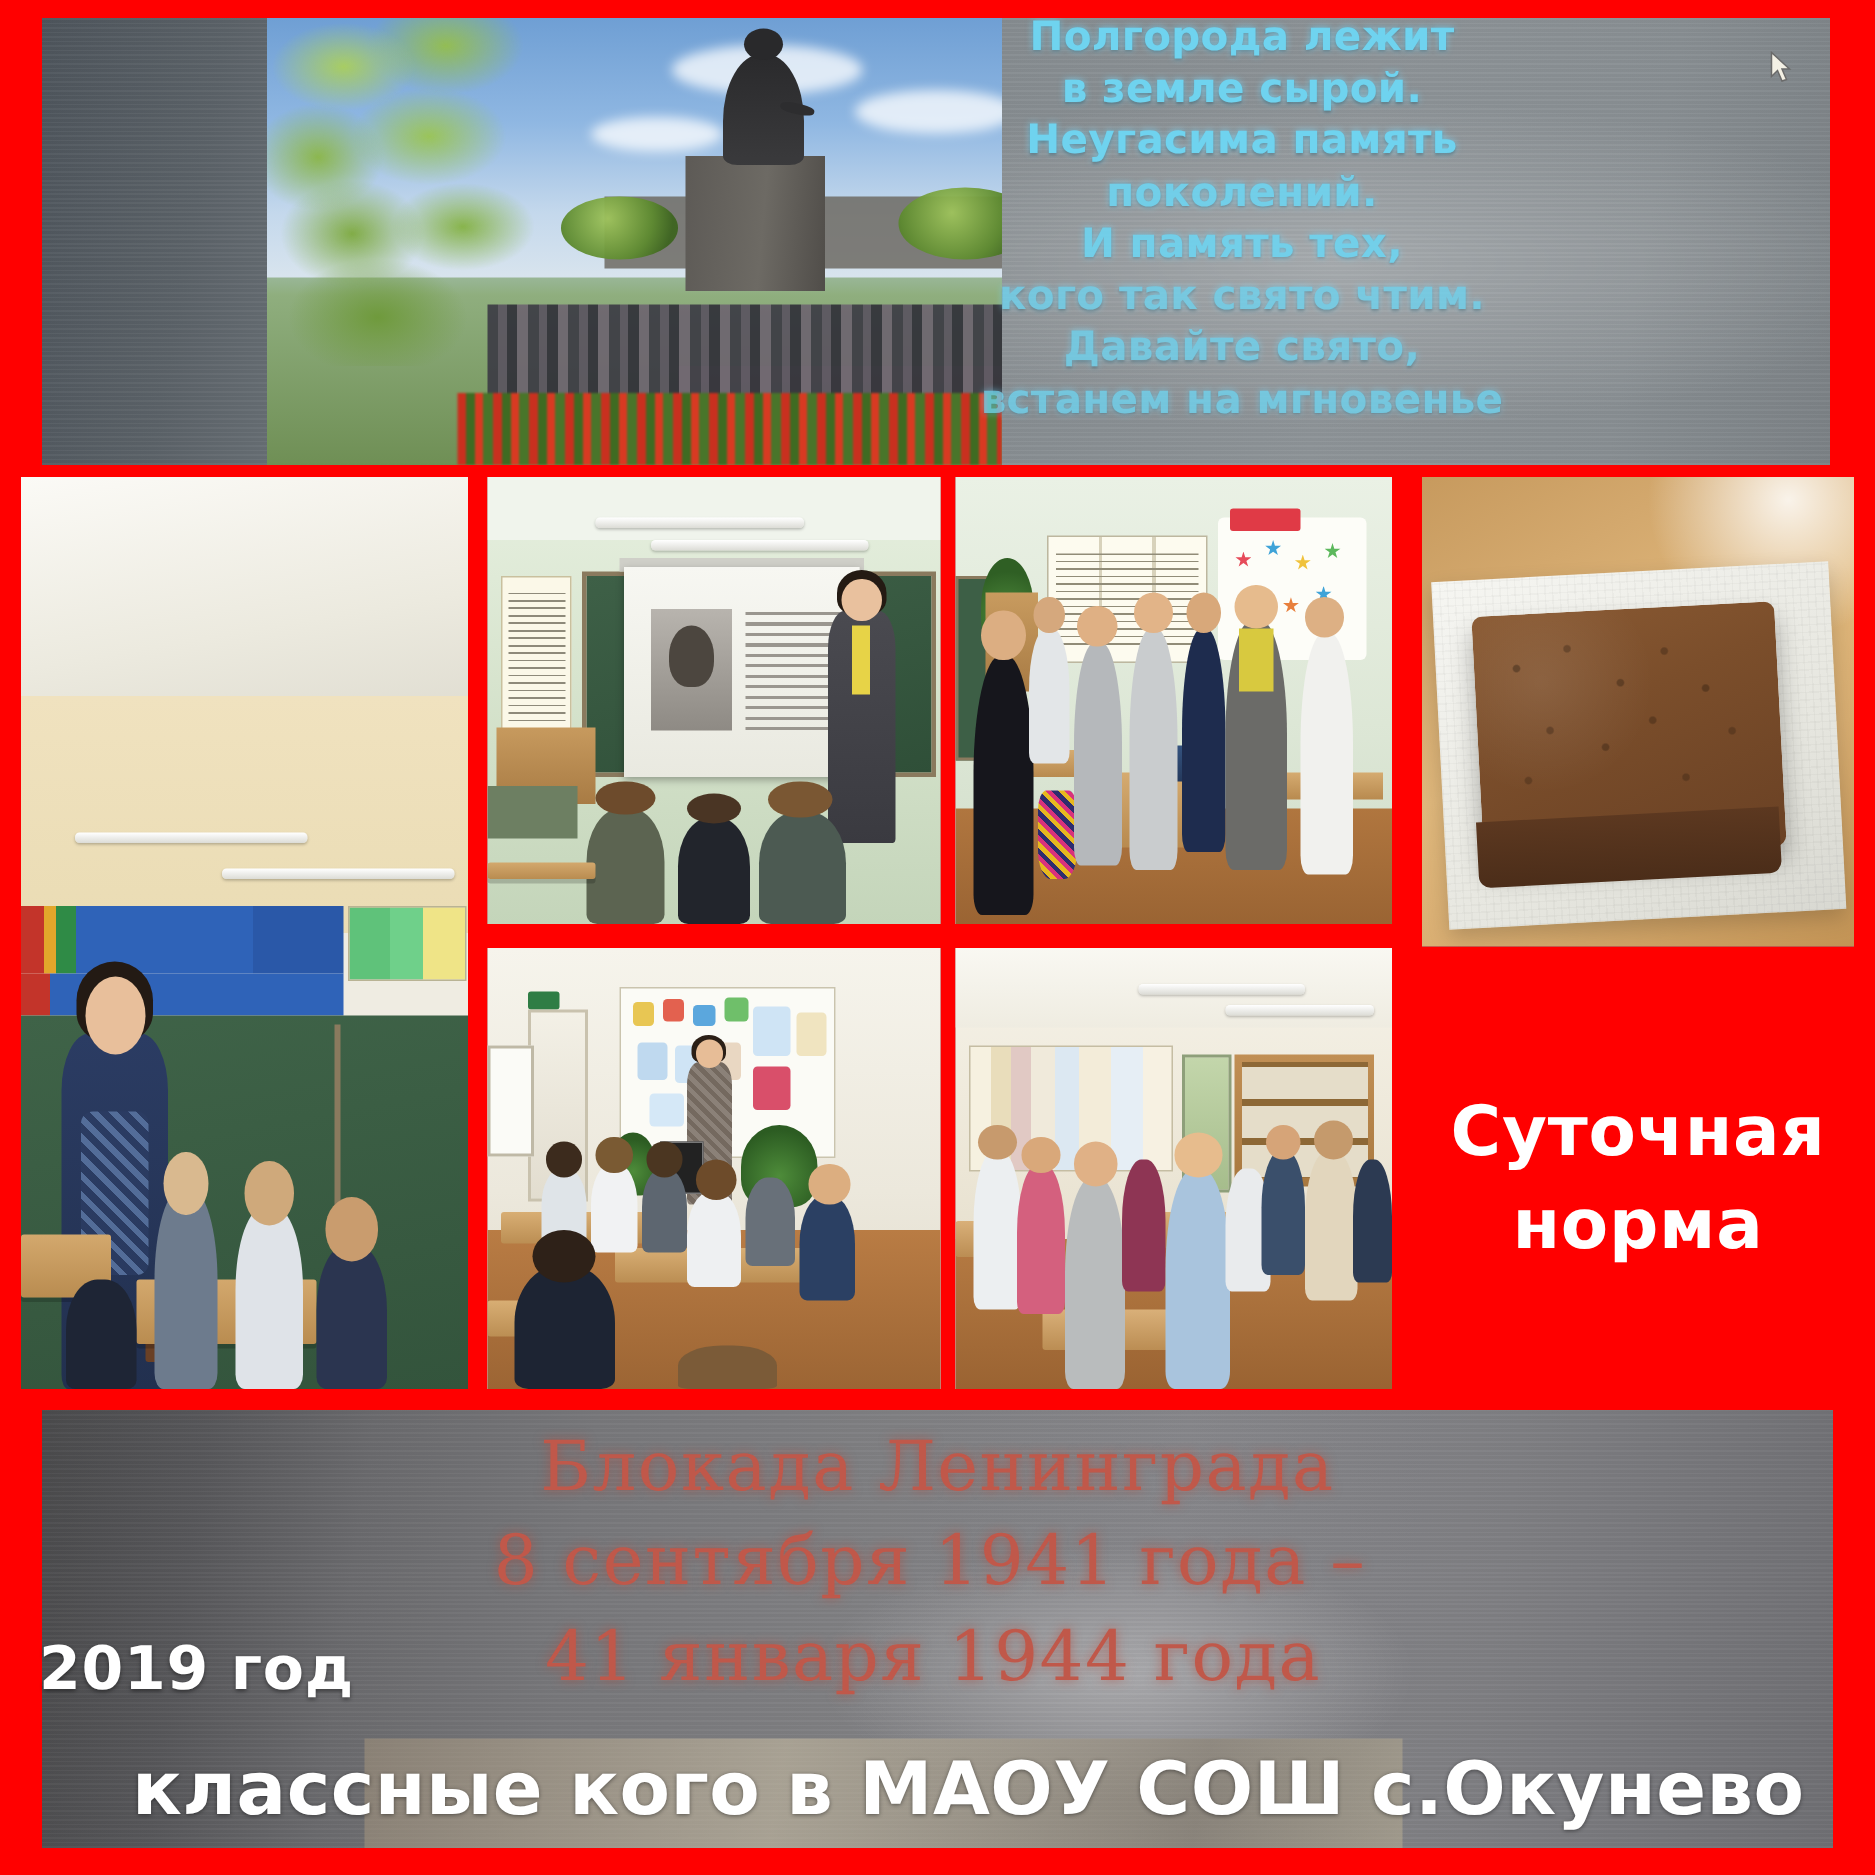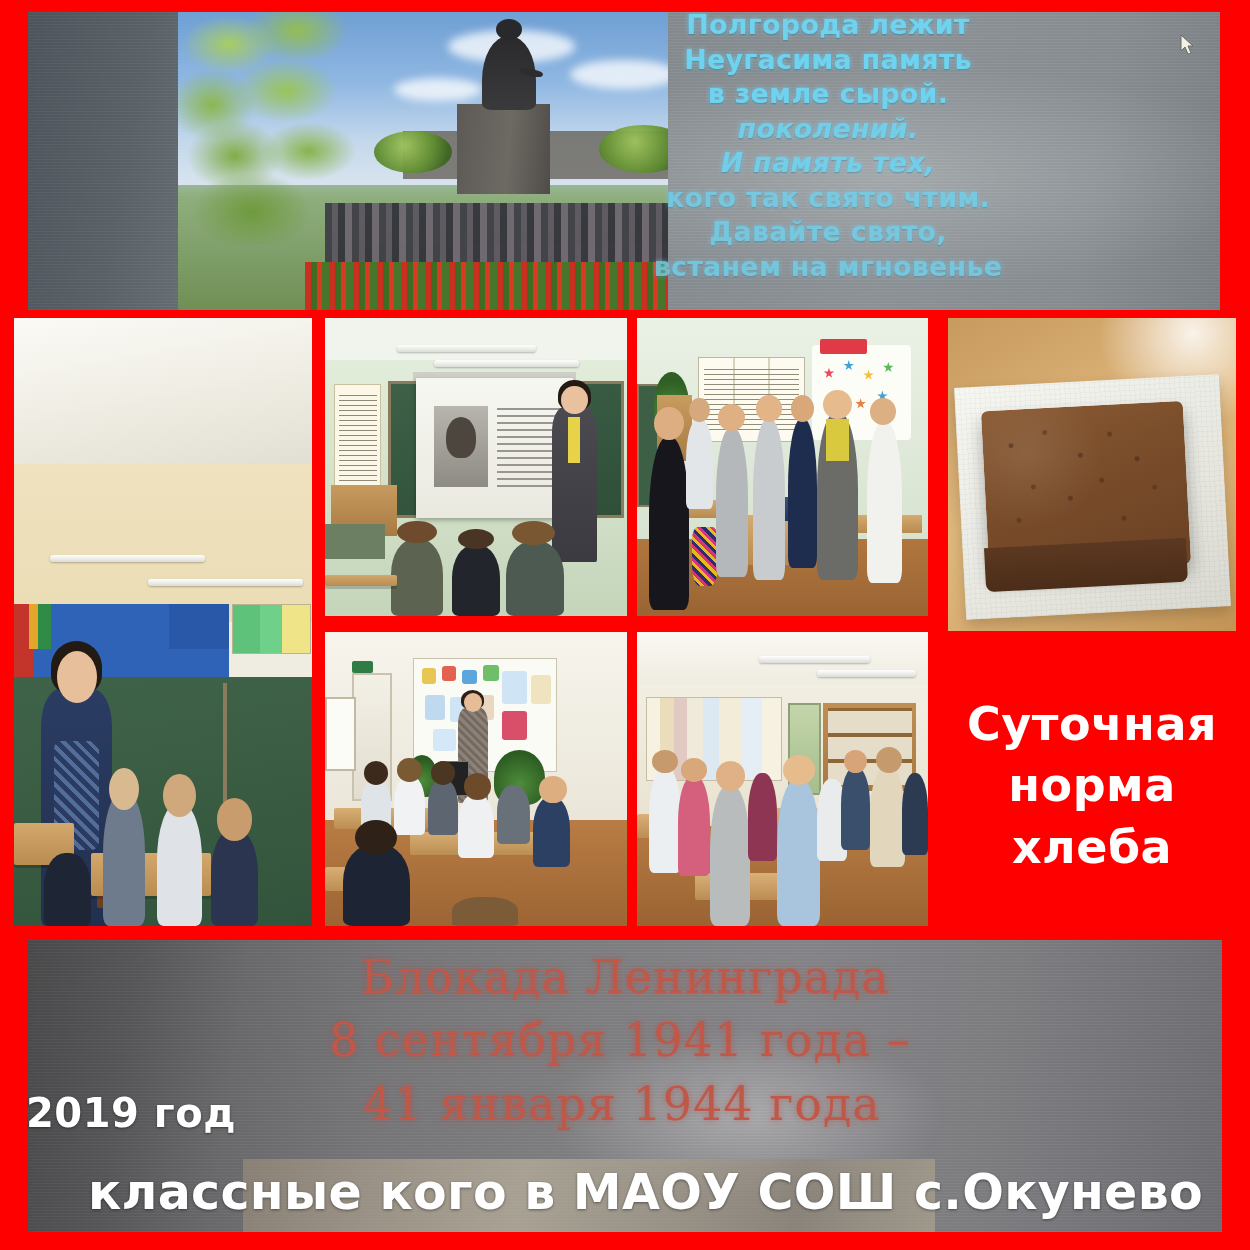--- a/index.html
+++ b/index.html
@@ -72,21 +72,21 @@
     text-align:center;
     font-family:"DejaVu Sans", sans-serif;
     font-weight:700;
     font-size:27px;
     line-height:1.28;
     color:#6fd3ef;
     text-shadow:0 0 5px rgba(120,220,255,.75),0 1px 2px rgba(0,0,0,.35);
     letter-spacing:.2px;
   }
   .poem .ln{display:block;}
-  .poem .ln.dim{opacity:.92;font-style:italic;}
+  .poem .ln.dim{opacity:.92;}
   .poem .ln.dimmer{opacity:.80;}
 
   #mouse-cursor{position:absolute;left:1152px;top:22px;width:16px;height:22px;}
 
   
   #photo-teacher-board{left:14px;top:318px;width:298px;height:608px;}
   #photo-presentation {left:325px;top:318px;width:302px;height:298px;}
   #photo-students-line{left:637px;top:318px;width:291px;height:298px;}
   #photo-bread        {left:948px;top:318px;width:288px;height:313px;}
   #photo-class-primary{left:325px;top:632px;width:302px;height:294px;}
@@ -322,22 +322,22 @@
         <div class="hp-tree" style="left:86%;top:38%;width:18%;height:16%;"></div>
         <div class="hp-tree" style="left:40%;top:40%;width:16%;height:14%;"></div>
         <div class="hp-path"></div>
         <div class="hp-crowd"></div>
         <div class="hp-flowers"></div>
         <div class="hp-branch"></div>
       </div>
 
       <div class="poem">
         <span class="ln">Полгорода лежит</span>
+        <span class="ln">в земле сырой.</span>
         <span class="ln">Неугасима память</span>
-        <span class="ln">в земле сырой.</span>
         <span class="ln dim">поколений.</span>
         <span class="ln dim">И память тех,</span>
         <span class="ln dimmer">кого так свято чтим.</span>
         <span class="ln dimmer">Давайте свято,</span>
         <span class="ln dimmer">встанем на мгновенье</span>
       </div>
 
       <svg id="mouse-cursor" viewBox="0 0 16 22">
         <polygon points="1,1 1,17 5,13 8,20 11,19 8,12 13,12" fill="#f3f0e4" stroke="#6a6a6a" stroke-width="1"></polygon>
       </svg>
@@ -531,21 +531,20 @@
       <div class="head" style="left:71%;top:40%;width:8%;height:8%;background:#d6a478;"></div>
       <div class="pupil" style="left:80%;top:46%;width:12%;height:34%;background:#e2d6bd;"></div>
       <div class="head" style="left:82%;top:39%;width:9%;height:9%;background:#c59a6c;"></div>
       <div class="pupil" style="left:91%;top:48%;width:9%;height:28%;background:#2c3a52;"></div>
     </div>
   </div>
 
   <div id="caption-bread">
     <span class="line">Суточная</span>
     <span class="line">норма</span>
-    <span class="line">хлеба</span>
   </div>
 
   <div class="cell" id="bottom-banner">
     <div class="scene">
       <div class="bb-wall"></div>
       <div class="bb-pic"></div>
       <div class="blockade">
         <span class="ln b1">Блокада Ленинграда</span>
         <span class="ln b2">8 сентября 1941 года –</span>
         <span class="ln b3">41 января 1944 года</span>

